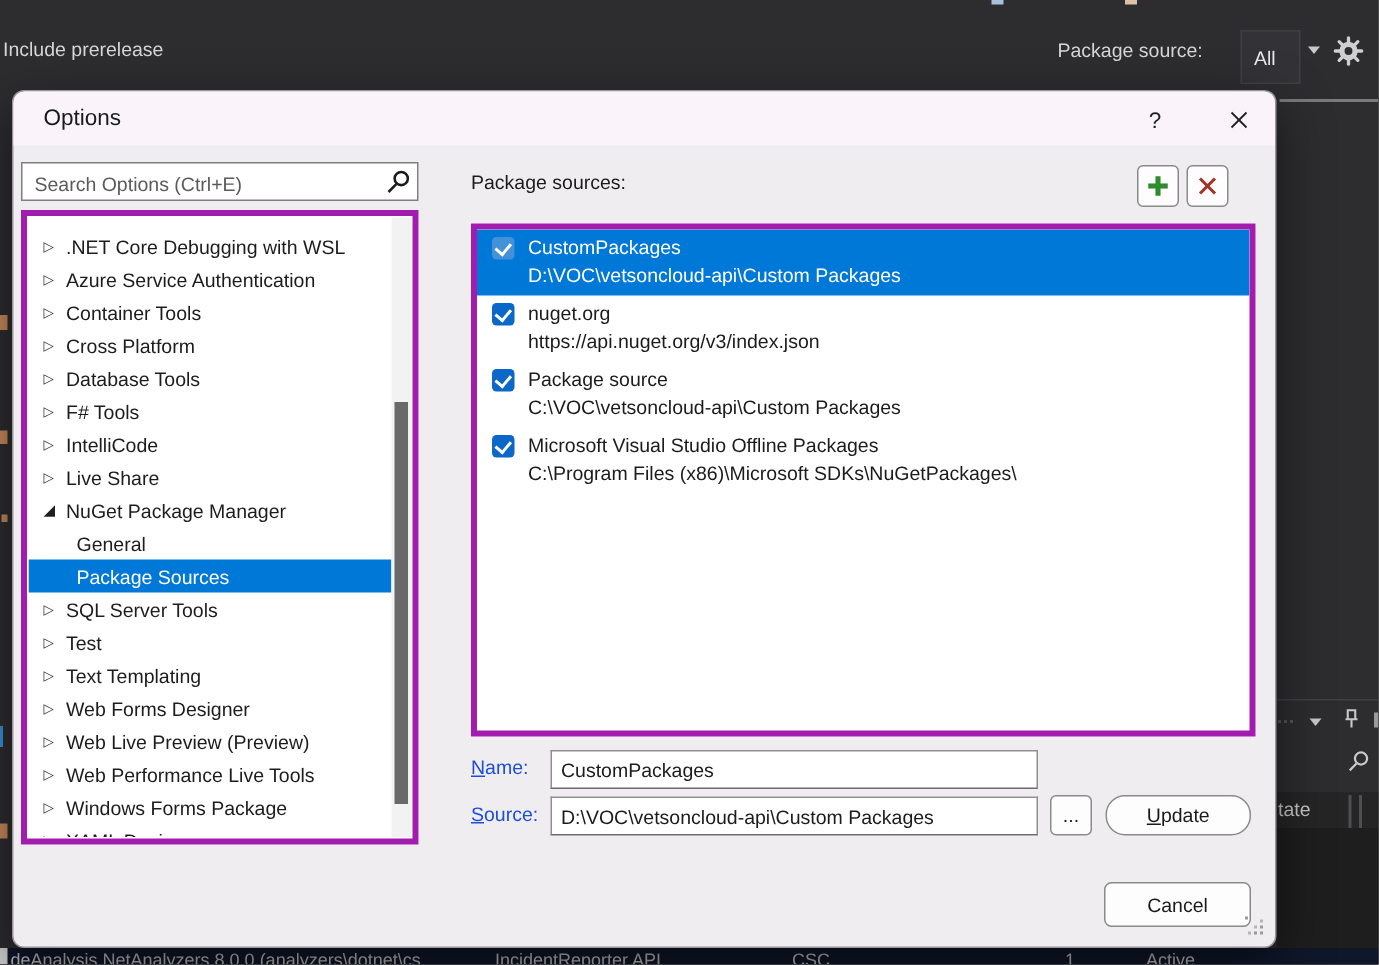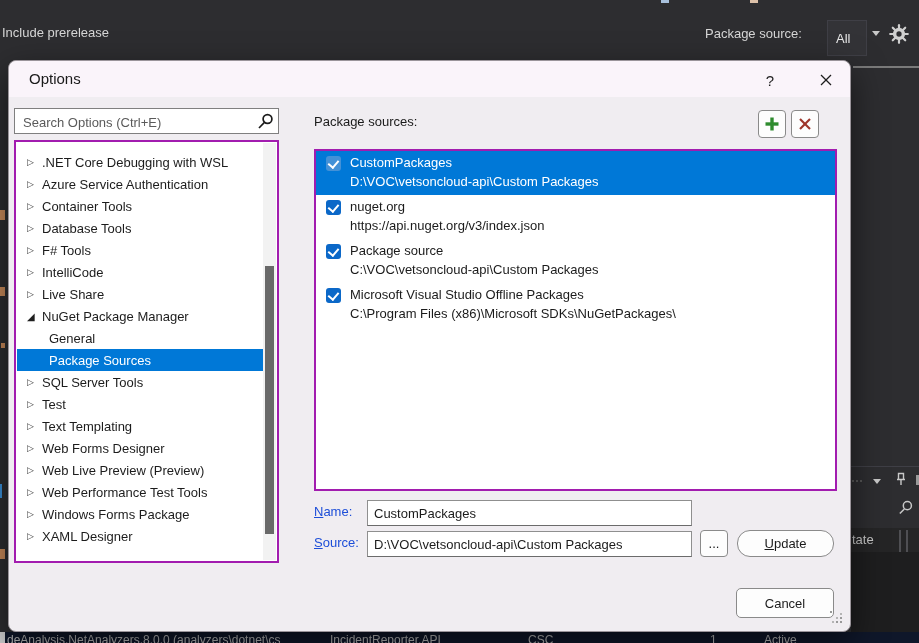--- a/index.html
+++ b/index.html
@@ -21,21 +21,21 @@
   .bottom-strip span{position:absolute;top:1px;color:#bdbdbd;font-size:12px;white-space:nowrap;}
 
   
   .dialog{left:8px;top:60px;width:843px;height:572px;background:#f0edf1;border:1px solid #9a949a;
           border-radius:8px;box-shadow:0 12px 34px rgba(0,0,0,.55);box-sizing:border-box;}
   .titlebar{left:0;top:0;right:0;height:36px;background:#faf4fa;border-radius:8px 8px 0 0;}
   .dlg-title{left:20px;top:9px;font-size:15px;color:#1a1a1a;}
   .cap-btn{width:26px;height:24px;display:flex;align-items:center;justify-content:center;color:#1e1e1e;
            font-size:15px;cursor:default;}
 
-  .whitebox{background:#fff;border:2px solid #a21caf;box-sizing:border-box;}
+  .whitebox{background:#fff;border:4px solid #a21caf;box-sizing:border-box;}
   .searchbox{left:5px;top:47px;width:265px;height:26px;border:1px solid #7f7f7f;}
   .searchbox input{position:absolute;left:6px;top:1px;width:225px;height:22px;border:none;outline:none;
                    background:transparent;font-family:inherit;font-size:13px;color:#1c1c1c;}
   .searchbox input::placeholder{color:#5a5a5a;opacity:1;}
 
   .tree{left:5px;top:79px;width:265px;height:423px;}
   .tree-content{position:absolute;left:1px;top:1px;right:14px;bottom:1px;overflow:hidden;padding-top:8px;}
   .titem{height:22px;display:flex;align-items:center;padding-left:10px;white-space:nowrap;color:#1c1c1c;}
   .titem .exp{width:15px;flex:0 0 15px;font-size:9px;color:#3a3a3a;}
   .titem.c .exp::before{content:"▷";}
@@ -169,20 +169,24 @@
         <div class="titem c">
             <span class="exp"></span>
             <span>Azure Service Authentication</span>
           </div>
         <div class="titem c">
             <span class="exp"></span>
             <span>Container Tools</span>
           </div>
         <div class="titem c">
             <span class="exp"></span>
+            <span>Cross Platform</span>
+          </div>
+        <div class="titem c">
+            <span class="exp"></span>
             <span>Database Tools</span>
           </div>
         <div class="titem c">
             <span class="exp"></span>
             <span>F# Tools</span>
           </div>
         <div class="titem c">
             <span class="exp"></span>
             <span>IntelliCode</span>
           </div>
@@ -215,21 +219,21 @@
         <div class="titem c">
             <span class="exp"></span>
             <span>Web Forms Designer</span>
           </div>
         <div class="titem c">
             <span class="exp"></span>
             <span>Web Live Preview (Preview)</span>
           </div>
         <div class="titem c">
             <span class="exp"></span>
-            <span>Web Performance Test Tools</span>
+            <span>Web Performance Live Tools</span>
           </div>
         <div class="titem c">
             <span class="exp"></span>
             <span>Windows Forms Package</span>
           </div>
         <div class="titem c">
             <span class="exp"></span>
             <span>XAML Designer</span>
           </div>
       </div>

